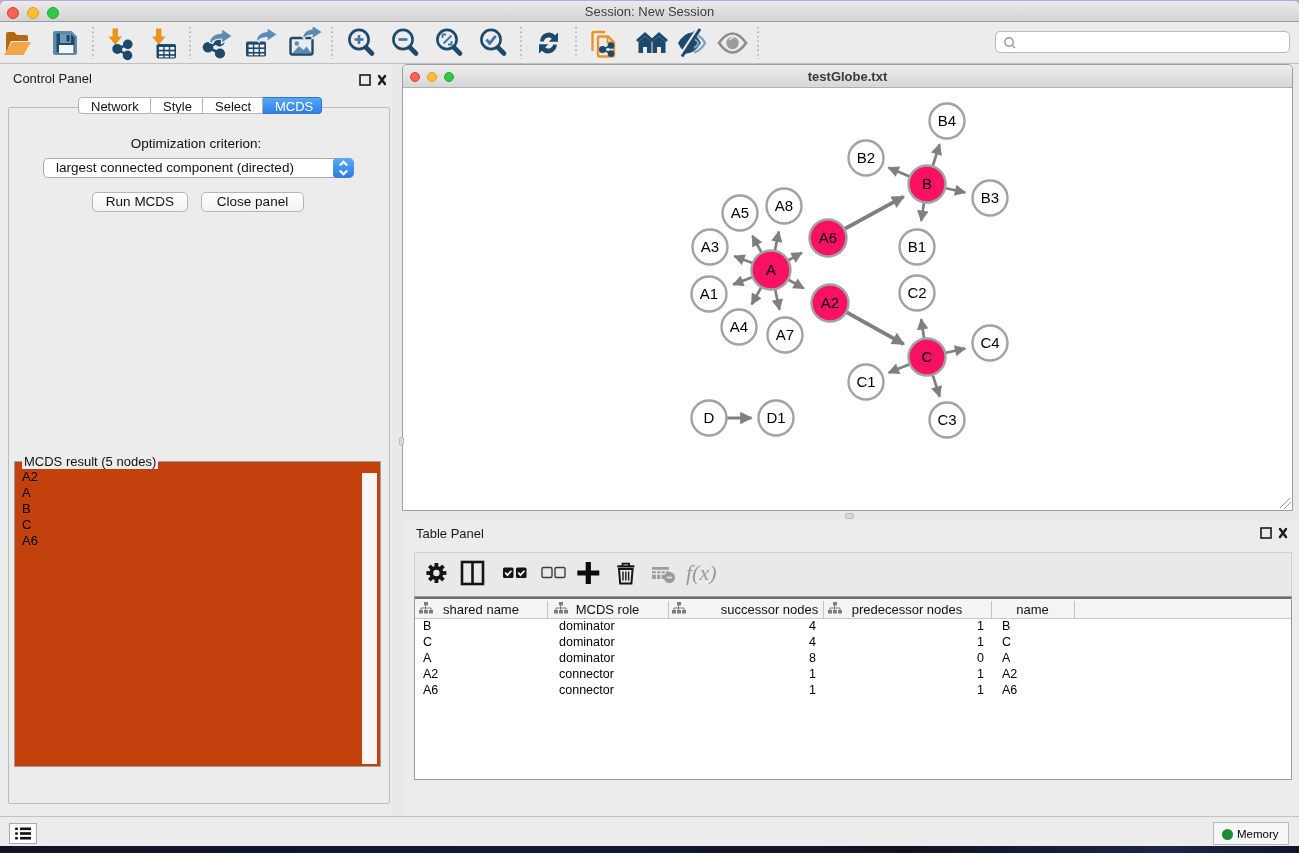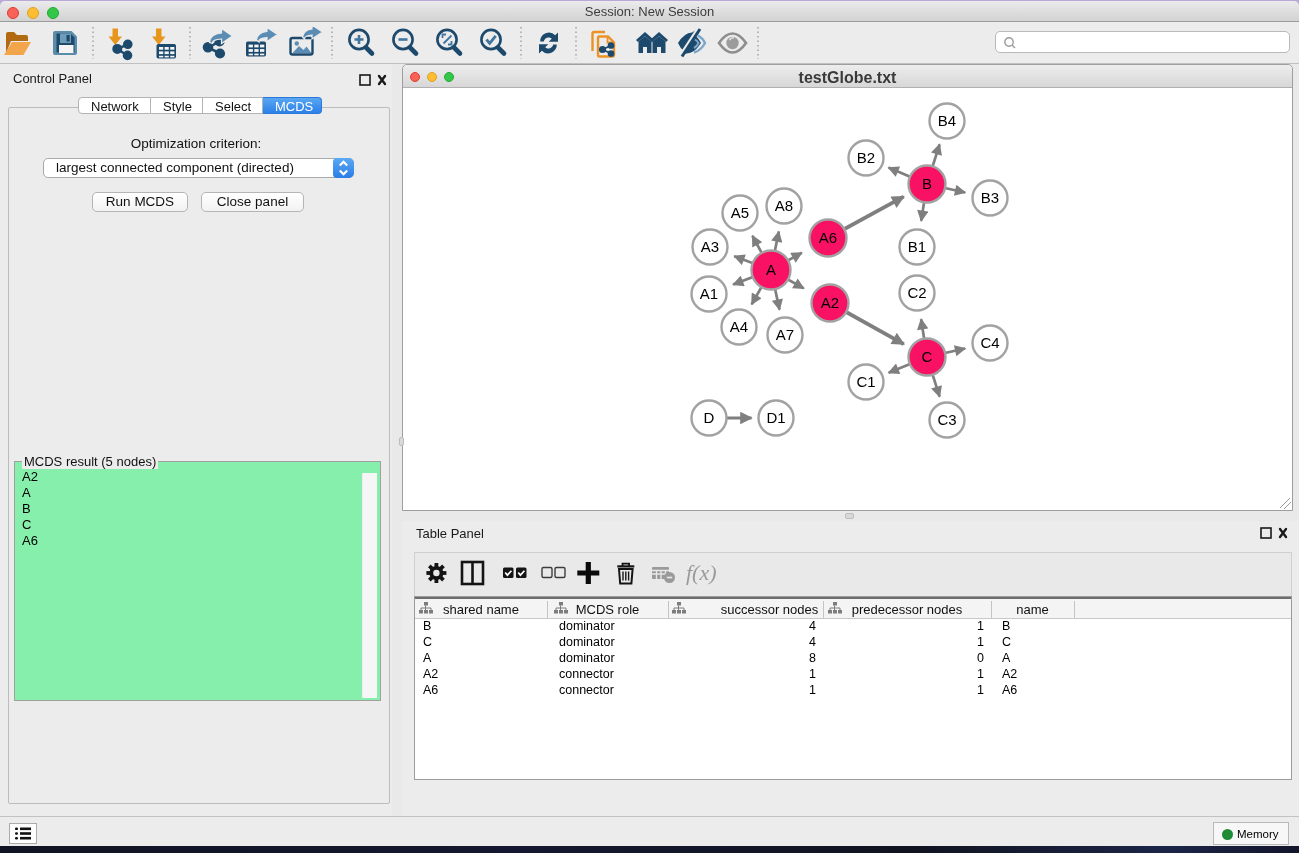--- a/index.html
+++ b/index.html
@@ -35,36 +35,36 @@
   font-size:13.5px; color:#111; }
 #combo { position:absolute; left:43px; top:94px; width:311px; height:20px;
   background:#fff; border:1px solid #a9a9a9; border-radius:5px; font-size:13.5px;
   line-height:18px; color:#111; padding-left:12px; }
 #combo .spin { position:absolute; right:-1px; top:-1px; width:21px; height:20px;
   background:linear-gradient(#5aa9f4,#2b7de8); border-radius:4px 5px 5px 4px; }
 .btn { position:absolute; height:20px; background:linear-gradient(#ffffff,#f2f2f2);
   border:1px solid #b5b5b5; border-radius:5px; font-size:13.5px; color:#111;
   text-align:center; line-height:18px; }
 
-#fieldset { position:absolute; left:14px; top:397px; width:367px; height:240px;
-  border:1px solid #a0a0a0; background:#86efac; }
+#fieldset { position:absolute; left:14px; top:397px; width:367px; height:306px;
+  border:1px solid #a0a0a0; background:#c2410c; }
 #fieldset .legend { position:absolute; left:7px; top:-8px; background:#ececec;
   padding:0 2px; font-size:13px; color:#111; }
 #fieldset .sbar { position:absolute; right:3px; top:11px; width:15px; bottom:2px;
   background:#f6f6f6; border-left:1px solid #ededed; }
 #fieldset .items { position:absolute; left:7px; top:7px; font-size:13px; color:#000;
   line-height:16px; }
 
 #netwin { left:402px; top:64px; width:891px; height:447px; background:#fff;
   border:1px solid #9e9e9e; border-radius:5px 5px 0 0; }
 #nettitle { position:absolute; left:0; top:0; width:100%; height:23px;
   background:linear-gradient(#ededed,#d7d7d7); border-bottom:1px solid #b0b0b0;
   border-radius:5px 5px 0 0; }
 #nettitle .title { position:absolute; left:0; right:0; top:4px; text-align:center;
-  font-size:16px; font-weight:bold; color:#3a3a3a; }
+  font-size:13px; font-weight:bold; color:#3a3a3a; }
 .tl2 { position:absolute; top:7px; width:10px; height:10px; border-radius:50%; }
 
 #tpanel { left:402px; top:521px; width:897px; height:296px; background:#ececec; }
 #tpanel .ptitle { position:absolute; left:14px; top:5px; font-size:13px; color:#1a1a1a; }
 #ttoolbar { position:absolute; left:12px; top:31px; width:878px; height:44px;
   background:#e9e9e9; border:1px solid #d0d0d0; border-bottom:none; }
 #ttable { position:absolute; left:12px; top:75px; width:878px; height:184px;
   background:#fff; border:1px solid #9b9b9b; }
 #thead { position:absolute; left:0; top:0; width:876px; height:22px; background:#f4f4f4;
   border-top:2px solid #6e6e6e; border-bottom:1px solid #c8c8c8; }

